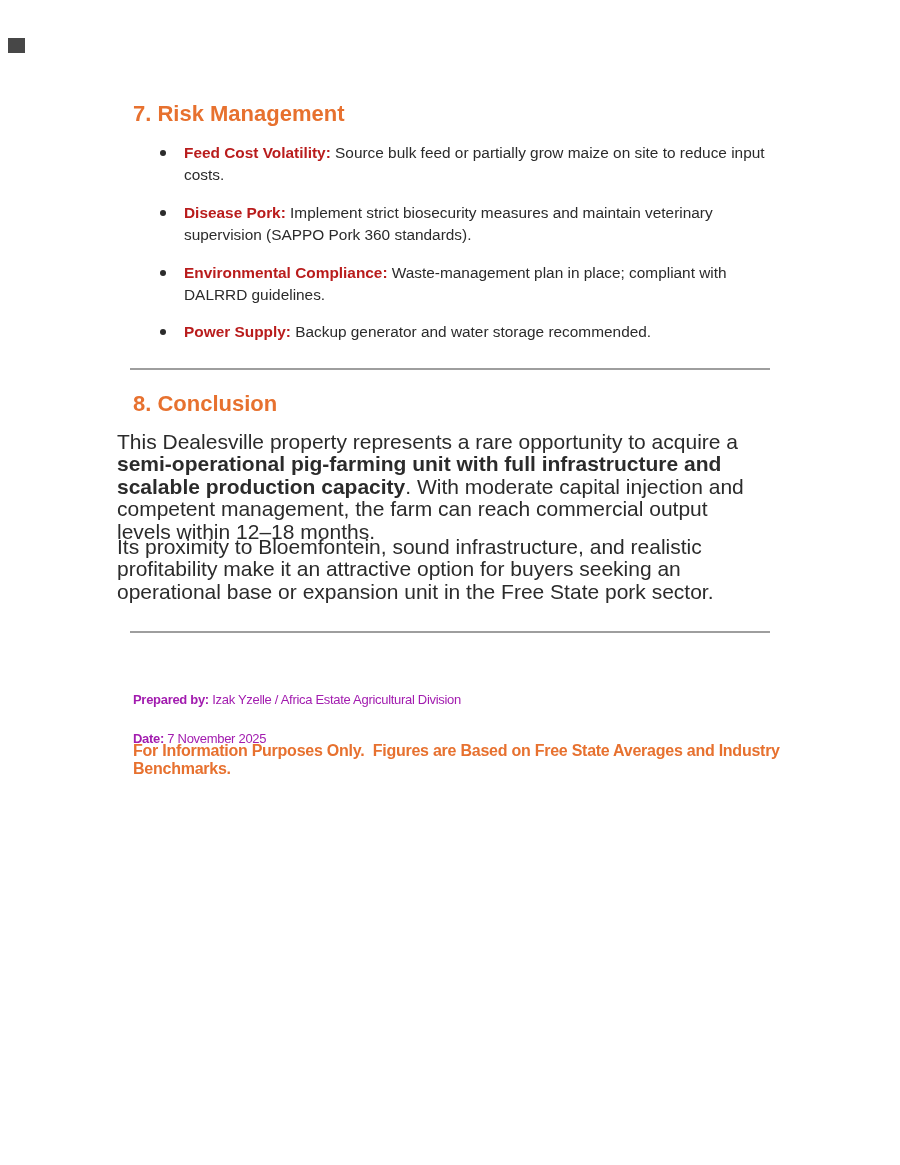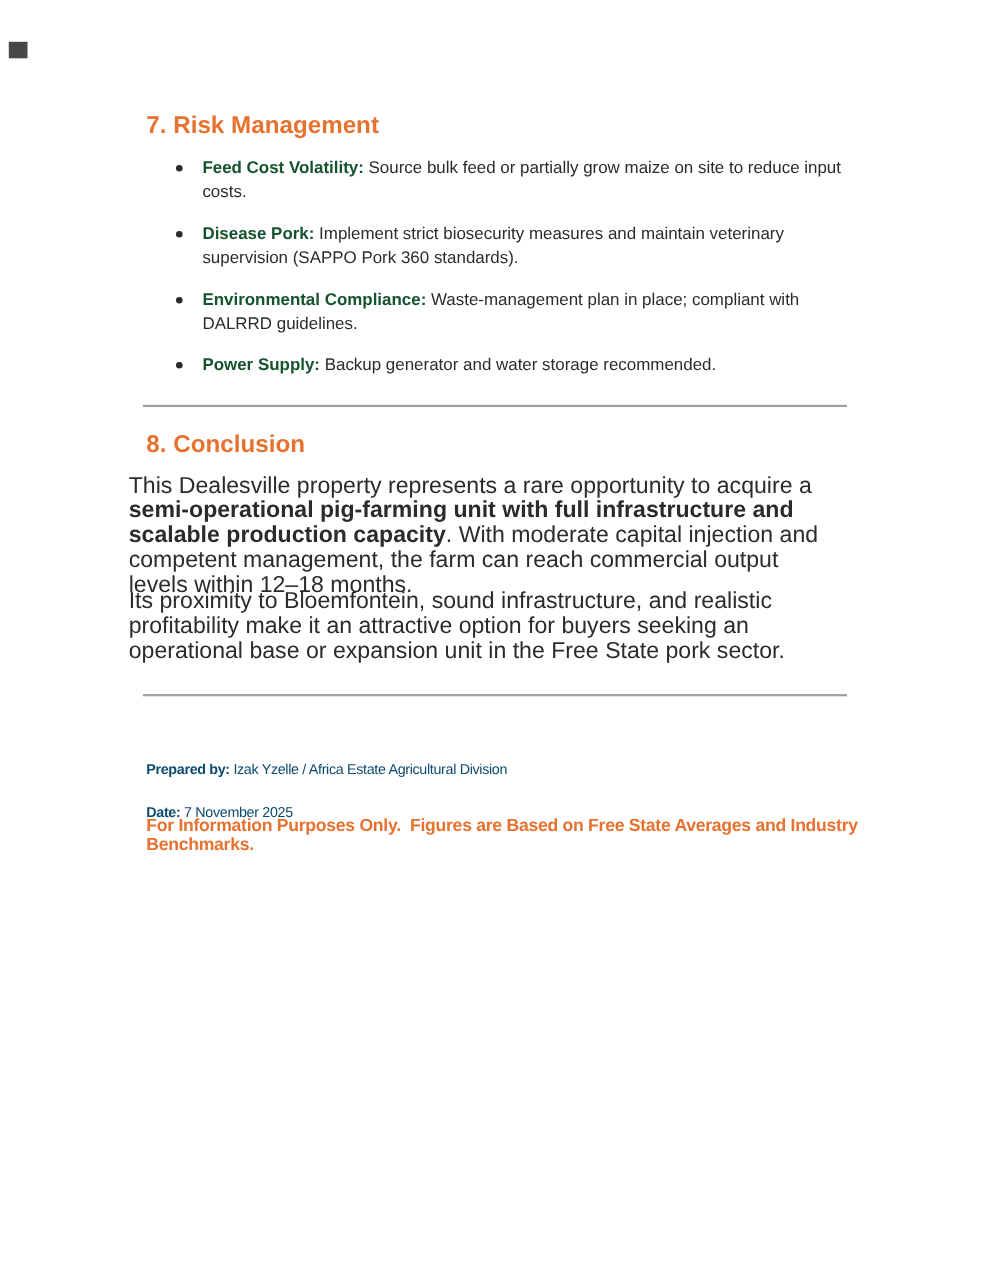--- a/index.html
+++ b/index.html
@@ -52,21 +52,21 @@
   }
   .bullet-dot {
     position: absolute;
     left: 27px;
     top: 8px;
     width: 6px;
     height: 6px;
     border-radius: 50%;
     background: #2b2b2b;
   }
-  .bullet-label { font-weight: bold; color: #14532d; }
+  .bullet-label { font-weight: bold; color: #b91c1c; }
   .bind-text { white-space: pre-wrap; }
 
   .divider {
     position: absolute;
     left: 130px;
     width: 640px;
     height: 0;
     border-top: 2px solid #9e9e9e;
   }
   #divider-1 { top: 368px; }
@@ -84,21 +84,21 @@
   #conclusion-para-2 { top: 536px; }
   .bold-run { font-weight: bold; }
 
   .footer-line {
     position: absolute;
     left: 133px;
     width: 640px;
     font-size: 13px;
     line-height: 18px;
     letter-spacing: -0.3px;
-    color: #0c4a6e;
+    color: #a21caf;
   }
   #prepared-line { top: 691px; }
   #date-line { top: 730px; }
   .footer-label { font-weight: bold; }
   #disclaimer-line {
     position: absolute;
     left: 133px;
     top: 742px;
     width: 680px;
     font-size: 16px;

